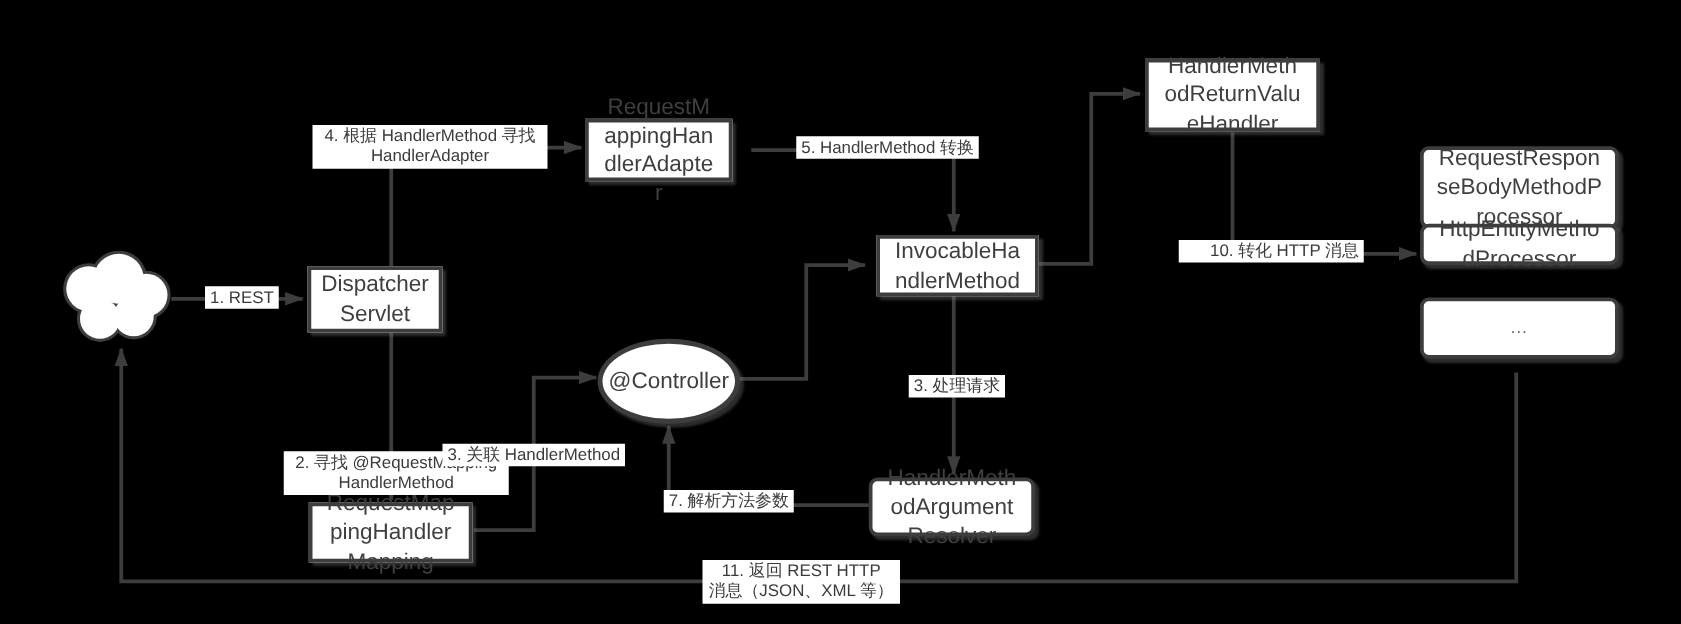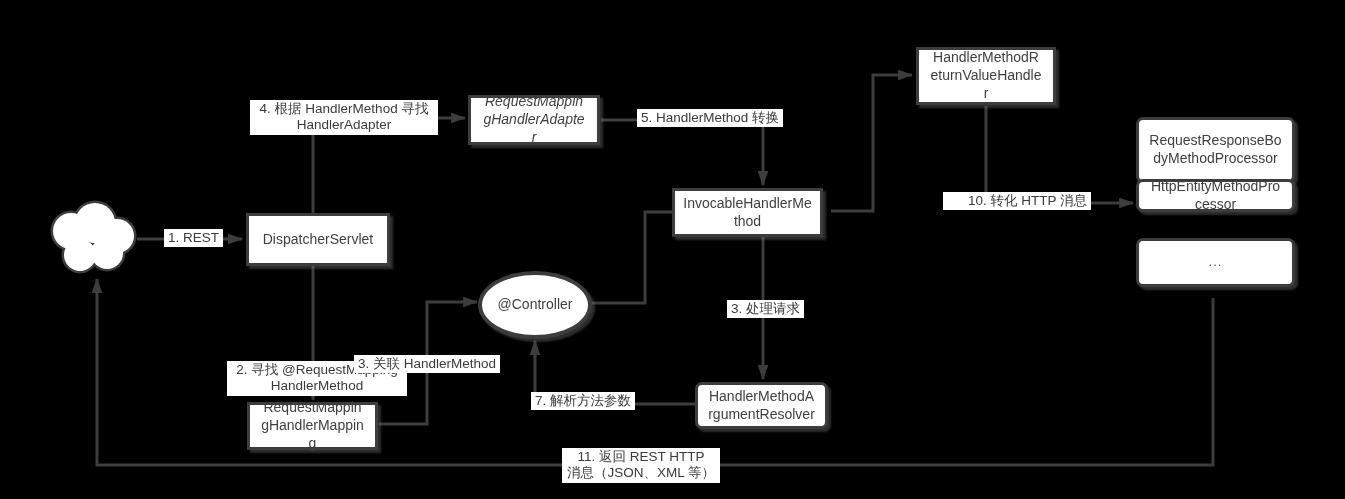--- a/index.html
+++ b/index.html
@@ -19,21 +19,21 @@
     position: absolute;
     left: 0; top: 0;
     z-index: 0;
   }
   .node {
     position: absolute;
     box-sizing: border-box;
     background: #ffffff;
     border: 3px solid #3d3d3d;
     color: #3f3f3f;
-    font-size: 14px;
+    font-size: 18px;
     line-height: 1.28;
     display: flex;
     align-items: center;
     justify-content: center;
     text-align: center;
     word-break: break-all;
     z-index: 2;
     box-shadow: 3px 3px 2px rgba(130,130,130,0.35);
   }
   .node.rounded { border-radius: 7px; }
@@ -103,33 +103,33 @@
         <circle cx="95" cy="223" r="20"></circle>
         <circle cx="117" cy="236" r="17"></circle>
         <circle cx="107" cy="253" r="16"></circle>
         <circle cx="80" cy="255" r="16"></circle>
       </g>
     </g>
   </svg>
 
   <div class="cloud-label" style="left:58px; top:231px; width:72px;">Client</div>
 
-  <div class="node" style="left:246px; top:213px; width:144px; height:53px; padding:0 7px;">DispatcherServlet</div>
+  <div class="node" style="left:246px; top:213px; width:108px; height:53px; padding:0 7px;">DispatcherServlet</div>
 
-  <div class="node" style="left:468px; top:95px; width:132px; height:50px; padding:0 11px;font-style:italic;">RequestMappingHandlerAdapter</div>
+  <div class="node" style="left:468px; top:95px; width:118px; height:50px; padding:0 11px;">RequestMappingHandlerAdapter</div>
 
   <div class="node" style="left:916px; top:47px; width:140px; height:58px; padding:0 11px;">HandlerMethodReturnValueHandler</div>
 
   <div class="node rounded" style="left:1136px; top:117px; width:159px; height:66px; padding:0 8px;">RequestResponseBodyMethodProcessor</div>
 
   <div class="node rounded" style="left:1136px; top:179px; width:159px; height:33px; padding:0 9px;">HttpEntityMethodProcessor</div>
 
   <div class="node rounded dots" style="left:1136px; top:238px; width:159px; height:49px;">...</div>
 
-  <div class="node" style="left:672px; top:188px; width:151px; height:49px; padding:0 8px;">InvocableHandlerMethod</div>
+  <div class="node" style="left:701px; top:188px; width:130px; height:49px; padding:0 8px;">InvocableHandlerMethod</div>
 
   <div class="node ellipse" style="left:478px; top:271px; width:114px; height:68px;">@Controller</div>
 
   <div class="node" style="left:247px; top:402px; width:131px; height:48px; padding:0 11px;">RequestMappingHandlerMapping</div>
 
   <div class="node rounded" style="left:695px; top:382px; width:133px; height:47px; padding:0 10px;">HandlerMethodArgumentResolver</div>
 
   <div class="elabel nowrap" style="left:164px; top:229px;">1. REST</div>
 
   <div class="elabel" style="left:227px; top:317px; width:172px;margin-top:44px;">2. 寻找 @RequestMapping

